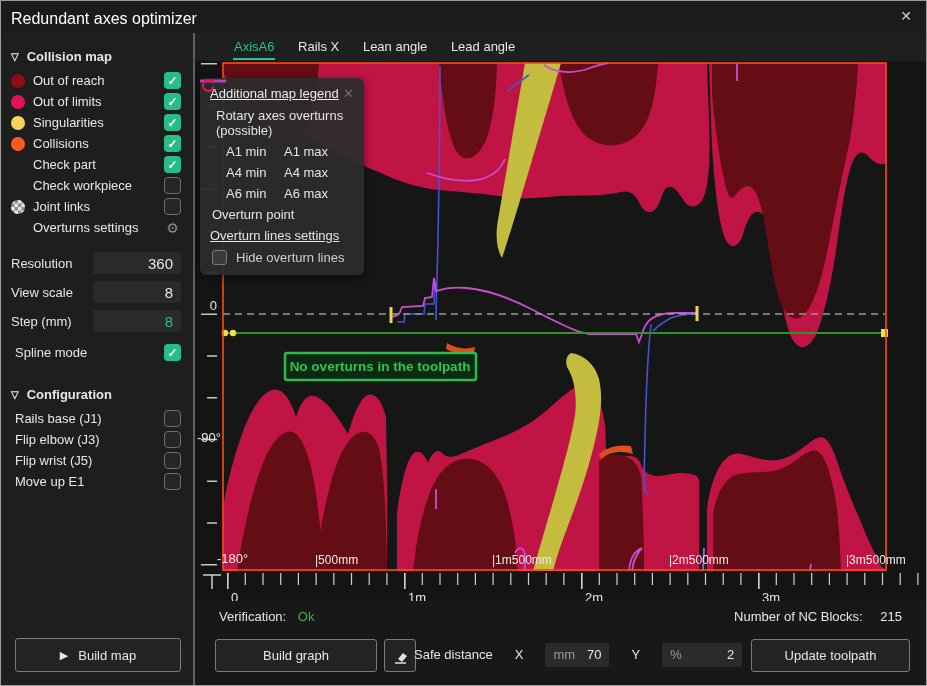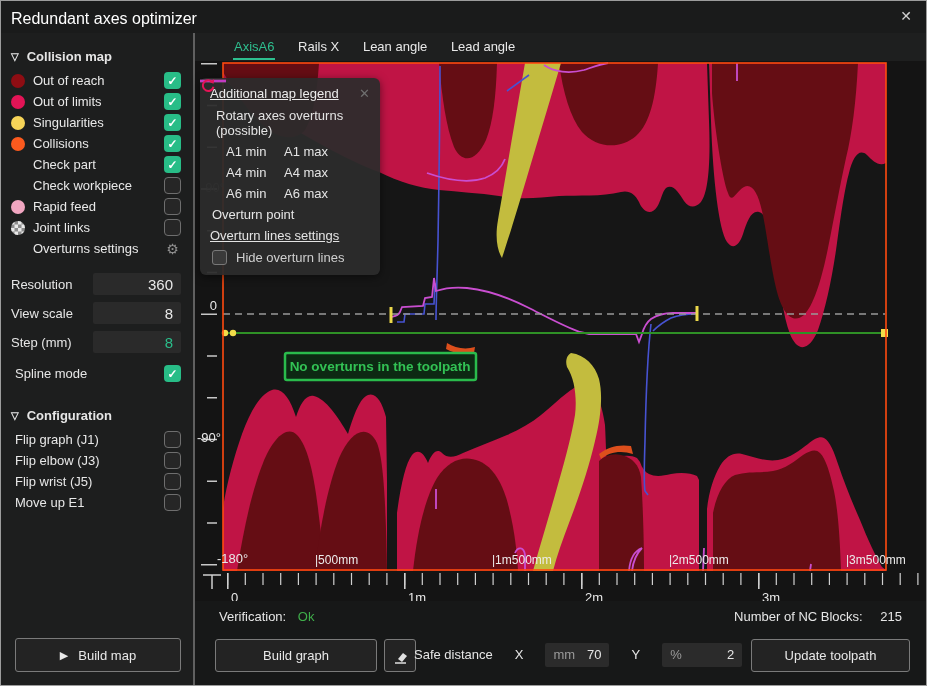--- a/index.html
+++ b/index.html
@@ -37,21 +37,21 @@
   .build-map{position:absolute;left:14px;bottom:13px;width:164px;height:32px;gap:10px;}
   .play{font-size:11px;}
   
   .main{position:absolute;top:32px;left:194px;right:0;bottom:0;background:#171818;}
   .tabbar{position:absolute;top:0;left:0;right:0;height:28px;background:#1e1f1f;padding-left:10px;}
   .tab{display:inline-block;margin:0 9px;padding:6px 1px 4px 1px;color:#e8e8e8;cursor:pointer;}
   .tab.active{color:#2ebf8f;border-bottom:2px solid #2ebf8f;margin-left:28px;}
   .chartzone{position:absolute;top:28px;left:0;right:0;height:540px;background:#141414;}
   .chartzone svg{position:absolute;top:0;left:0;}
   
-  .legend-panel{position:absolute;left:5px;top:17px;width:180px;background:rgba(44,44,44,0.94);
+  .legend-panel{position:absolute;left:5px;top:17px;width:164px;background:rgba(44,44,44,0.94);
      border-radius:6px;padding:8px 10px 10px 10px;box-sizing:border-box;box-shadow:0 2px 8px rgba(0,0,0,0.5);}
   .lp-head{display:flex;justify-content:space-between;align-items:center;}
   .lp-title{text-decoration:underline;color:#ececec;}
   .lp-close{color:#6f6f6f;font-size:13px;cursor:pointer;}
   .lp-sub{margin:7px 0 4px 6px;color:#e4e4e4;}
   .lp-row{display:flex;align-items:center;margin:6px 0 6px 16px;gap:6px;}
   .lp-row .lbl{color:#e4e4e4;width:52px;}
   .lp-op{display:flex;align-items:center;gap:8px;margin:4px 0 4px 2px;}
   .lp-link{text-decoration:underline;color:#e4e4e4;margin:6px 0 7px 0;cursor:pointer;}
   .lp-hide{display:flex;align-items:center;gap:9px;margin-left:2px;color:#cfcfcf;}
@@ -129,29 +129,20 @@
       <span class="leg-label">Check part</span>
       <span class="cb on"></span>
     </div>
     <div class="leg-row">
       <span class="leg-dot"></span>
       <span class="leg-label">Check workpiece</span>
       <span class="cb off"></span>
     </div>
     <div class="leg-row">
       <span class="leg-dot">
-          <svg width="14" height="14">
-            <circle cx="7" cy="7" r="7" fill="#f1a6c1"></circle>
-          </svg>
-        </span>
-      <span class="leg-label">Rapid feed</span>
-      <span class="cb off"></span>
-    </div>
-    <div class="leg-row">
-      <span class="leg-dot">
         <svg width="14" height="14">
             <defs>
               <clipPath id="ckc">
                 <circle cx="7" cy="7" r="7"></circle>
               </clipPath>
             </defs>
           <g clip-path="url(#ckc)">
               <rect width="14" height="14" fill="#8d8d8d"></rect>
           <rect x="0" y="0" width="3.5" height="3.5" fill="#e9e9e9"></rect>
               <rect x="7" y="0" width="3.5" height="3.5" fill="#e9e9e9"></rect>
@@ -192,21 +183,21 @@
       <span>Spline mode</span>
       <span class="cb on"></span>
     </div>
 
     <div class="config">
       <div class="sec-header">
         <span class="tri">▽</span>
         <span>Configuration</span>
       </div>
       <div class="leg-row">
-        <span class="leg-label">Flip graph (J1)</span>
+        <span class="leg-label">Rails base (J1)</span>
         <span class="cb off"></span>
       </div>
       <div class="leg-row">
         <span class="leg-label">Flip elbow (J3)</span>
         <span class="cb off"></span>
       </div>
       <div class="leg-row">
         <span class="leg-label">Flip wrist (J5)</span>
         <span class="cb off"></span>
       </div>

